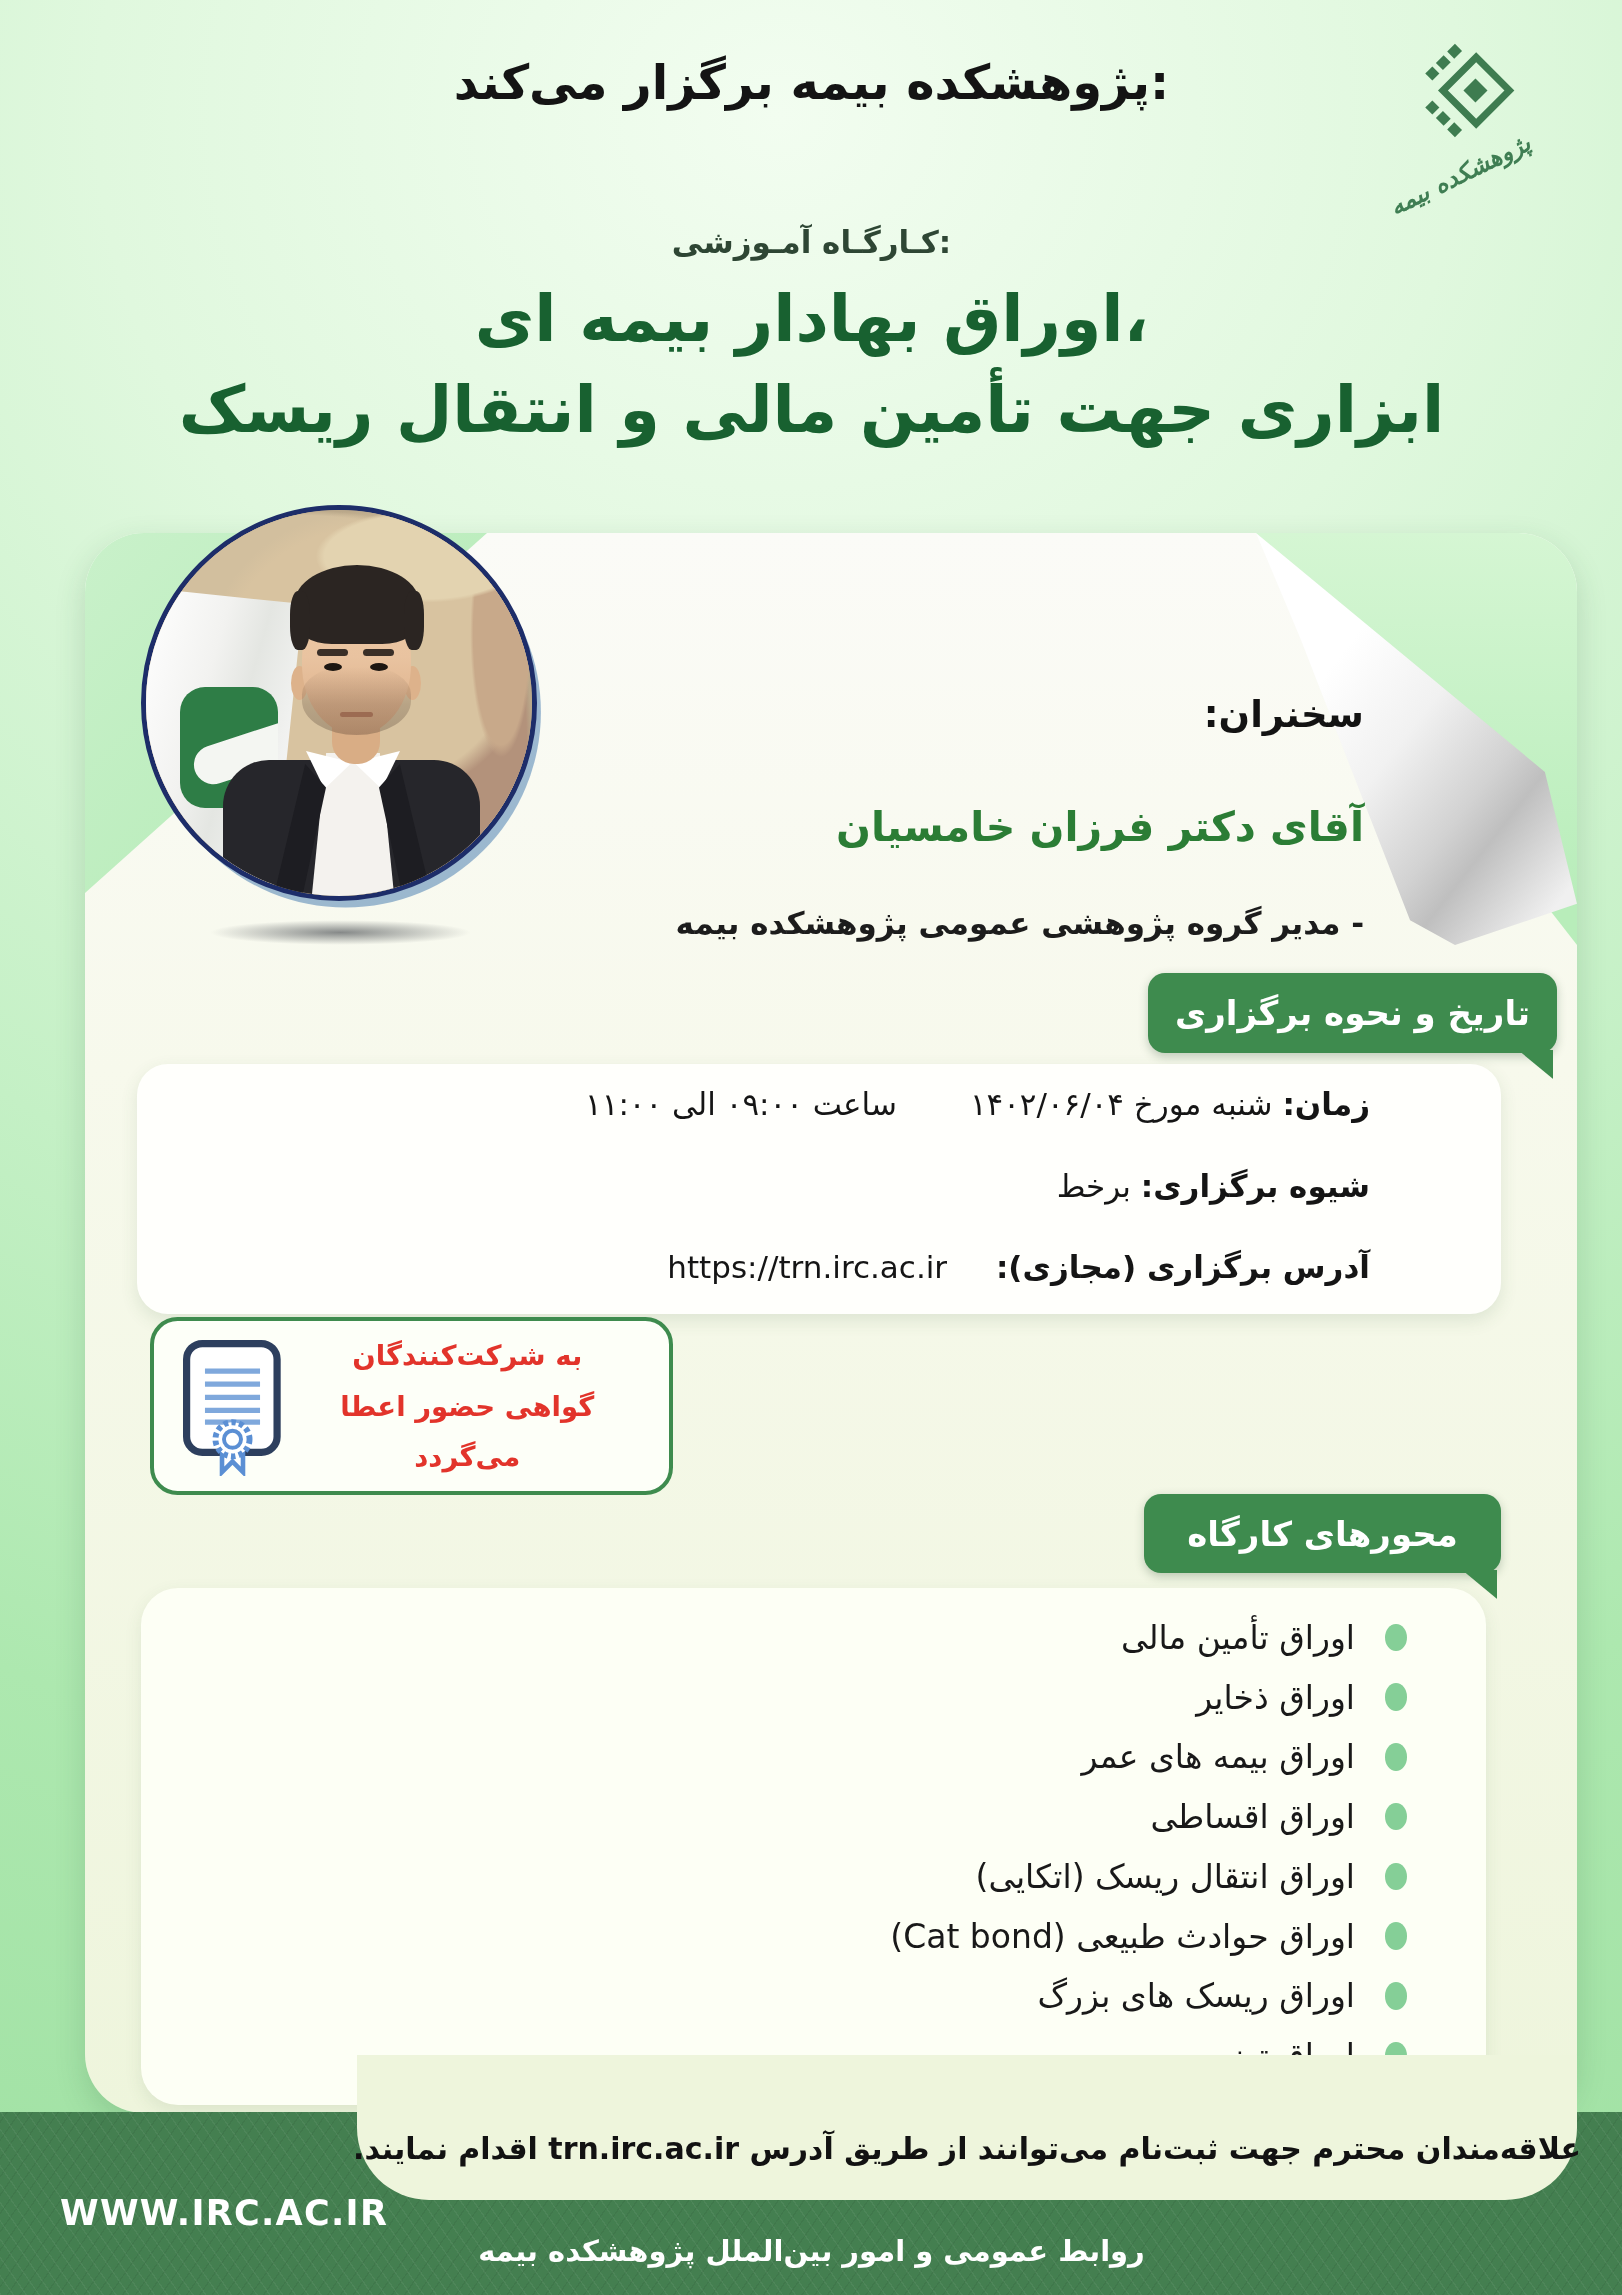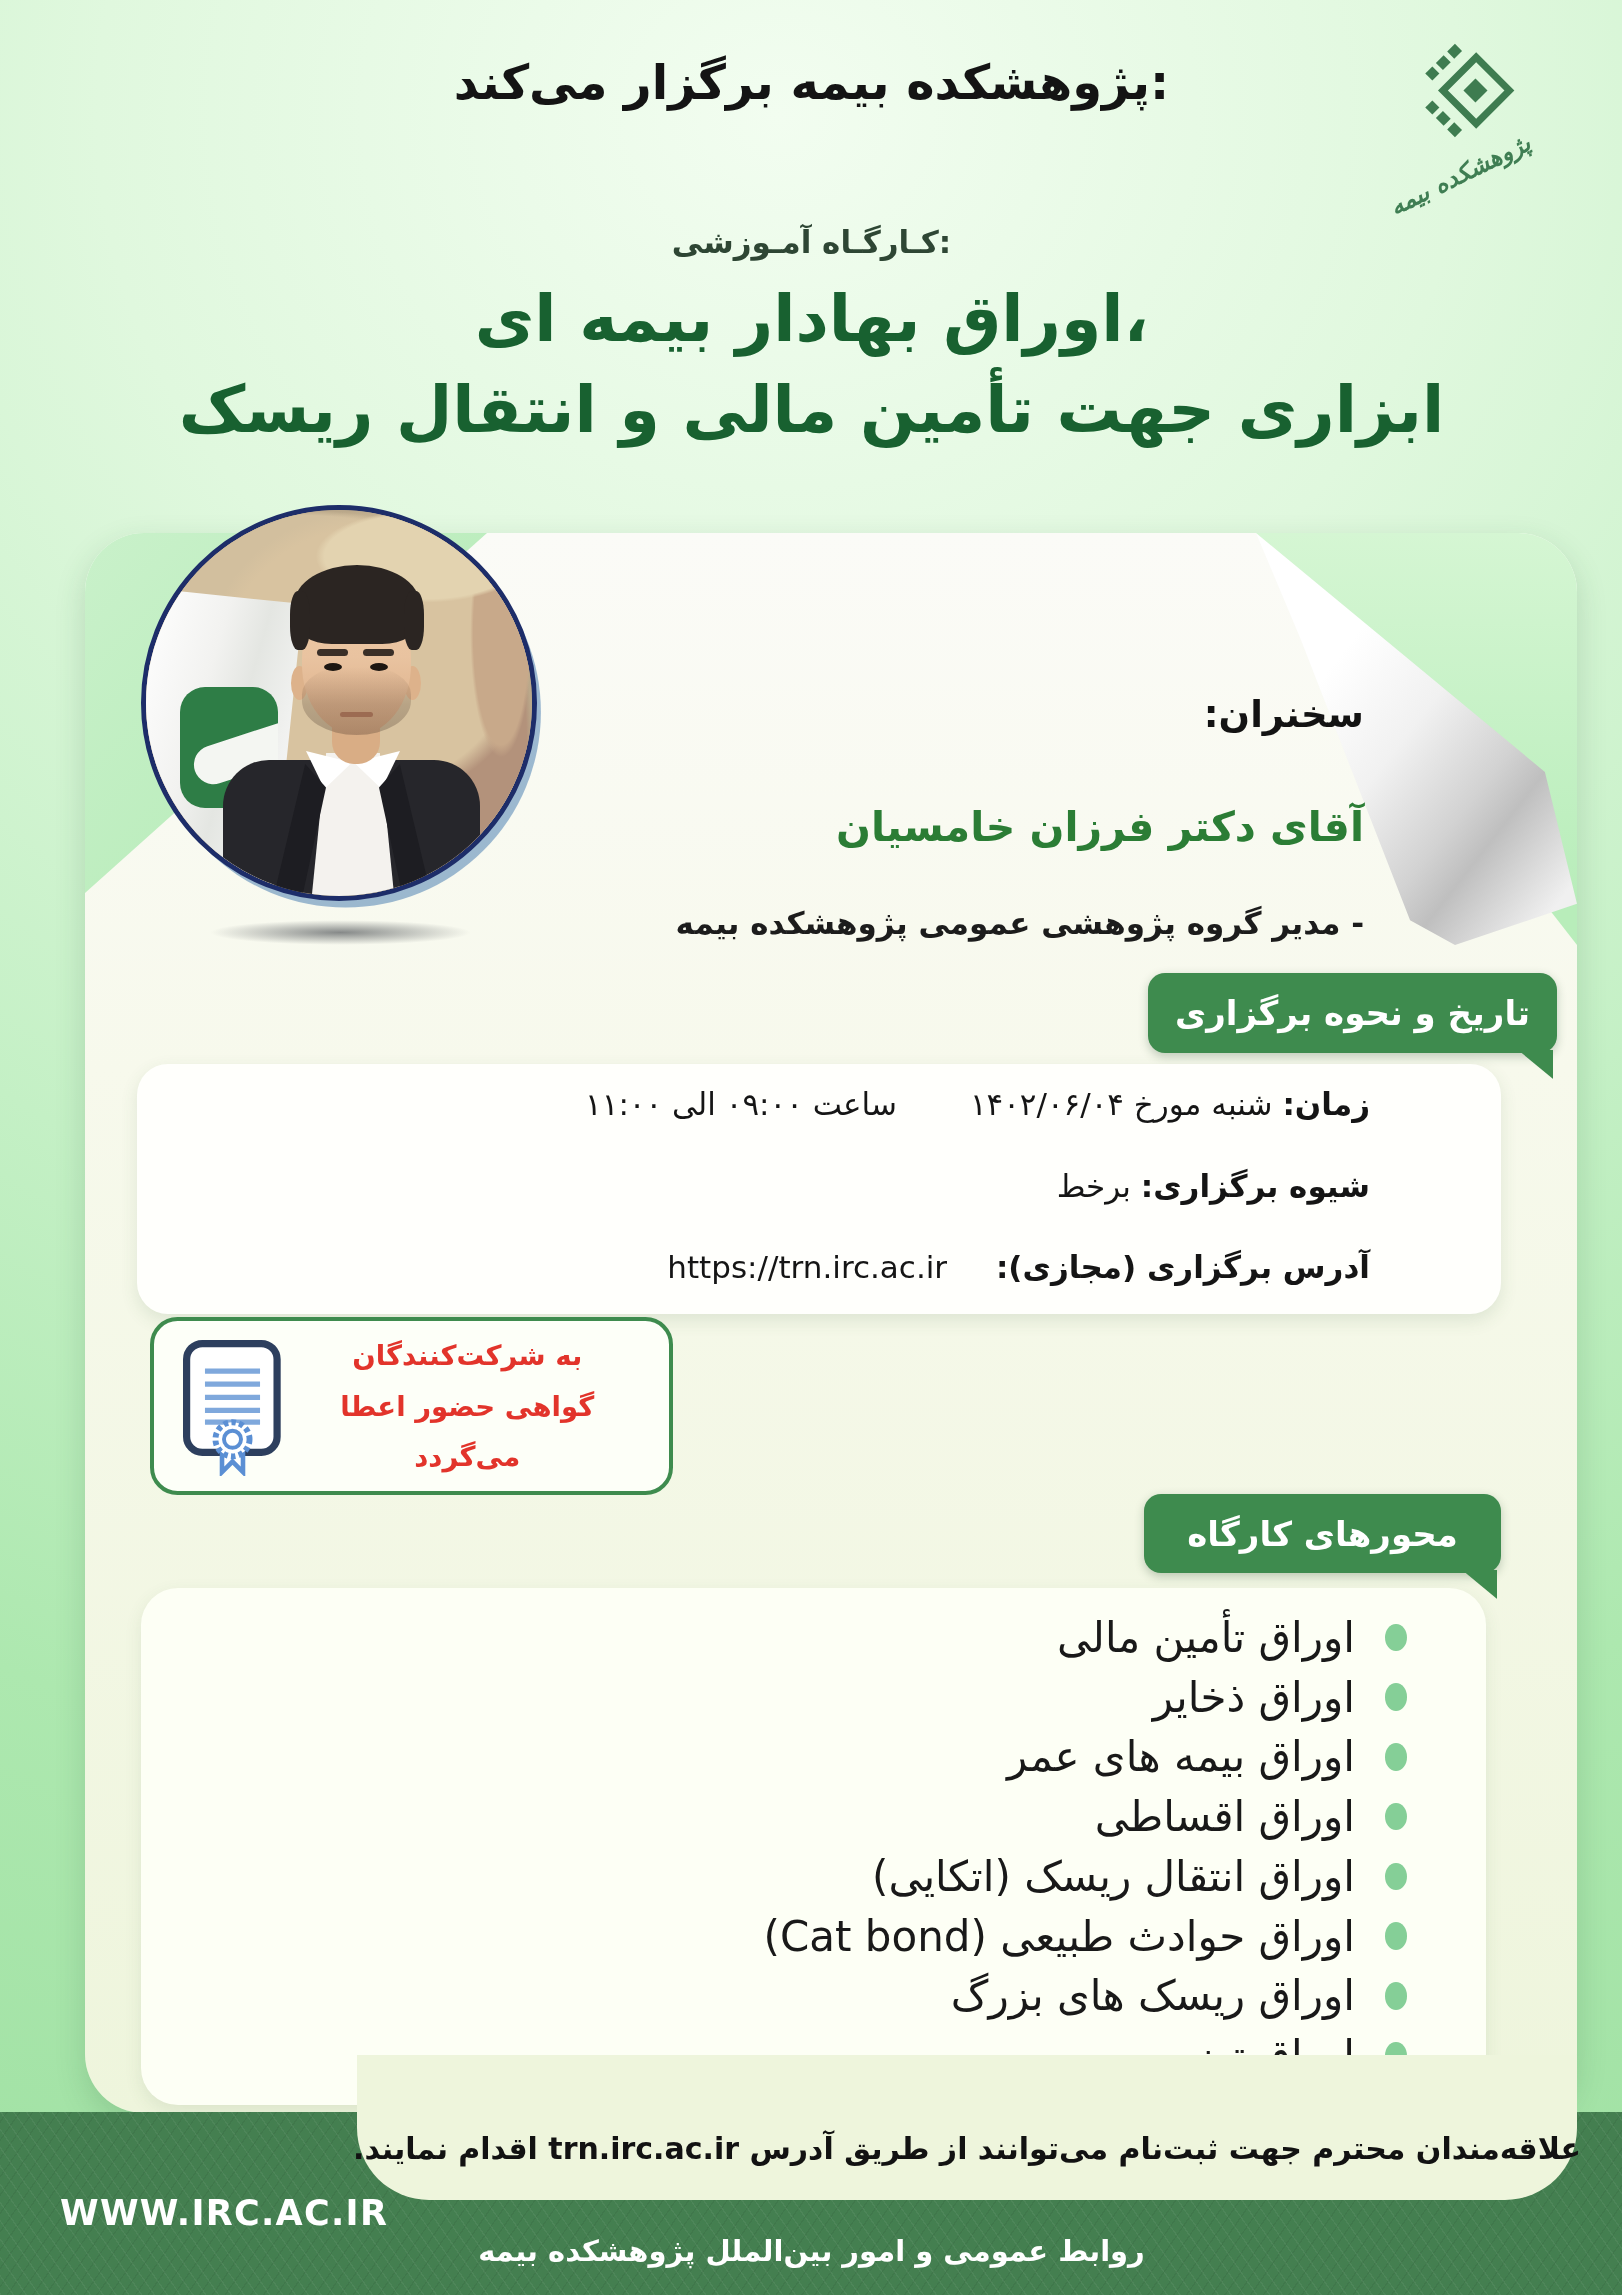--- a/index.html
+++ b/index.html
@@ -66,21 +66,21 @@
   .cert-box{position:absolute;left:65px;top:784px;width:523px;height:178px;background:#fdfff8;
     border:4.6px solid #3e8b4e;border-radius:27.5px;box-sizing:border-box;
     display:flex;align-items:center;padding:0 19.6px;}
   .cert-icon{flex:0 0 105px;margin-left:6.5px;}
   .cert-text{flex:1;text-align:center;direction:rtl;font-size:27.5px;font-weight:800;color:#e2342b;line-height:1.85;}
   
   .topics-box{position:absolute;left:56px;top:1055px;width:1345px;height:517px;background:#fdfff5;
     border-radius:37px;box-shadow:0 6.5px 17px rgba(60,100,60,.10);
     display:flex;flex-direction:column;justify-content:space-around;
     padding:19.6px 79px 19.6px 59px;box-sizing:border-box;direction:rtl;}
-  .topic{display:flex;align-items:center;font-size:42px;color:#191919;text-align:right;}
+  .topic{display:flex;align-items:center;font-size:33px;color:#191919;text-align:right;}
   .topic-dot{width:22px;height:27.5px;border-radius:50%;background:#85cf97;margin-left:30px;flex:0 0 auto;}
   
   .photo-shadow{position:absolute;left:167px;top:916px;width:347px;height:33px;
     background:radial-gradient(closest-side,rgba(20,25,35,.50),rgba(20,25,35,0) 75%);}
   .photo{position:absolute;left:141px;top:505px;width:386px;height:386px;border-radius:50%;
     border:5.2px solid #1d2d69;box-sizing:content-box;overflow:hidden;
     background:#c3b193;box-shadow:6.5px 9.2px 0 -2.6px rgba(78,129,179,.55);}
   .stones{position:absolute;inset:0;
     background-image:
       radial-gradient(closest-side at 72% 12%,#e3d3b0 0 92%,rgba(0,0,0,0) 100%),

